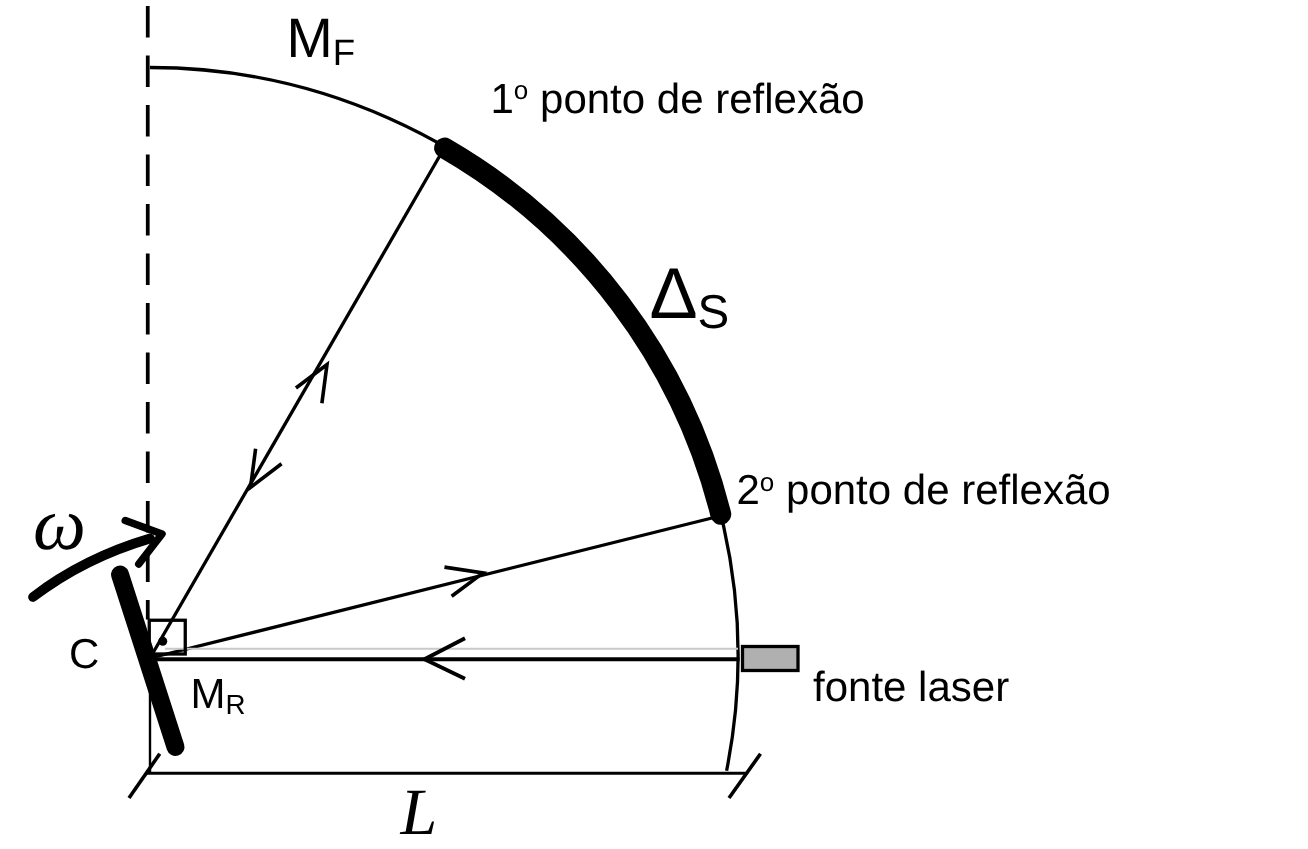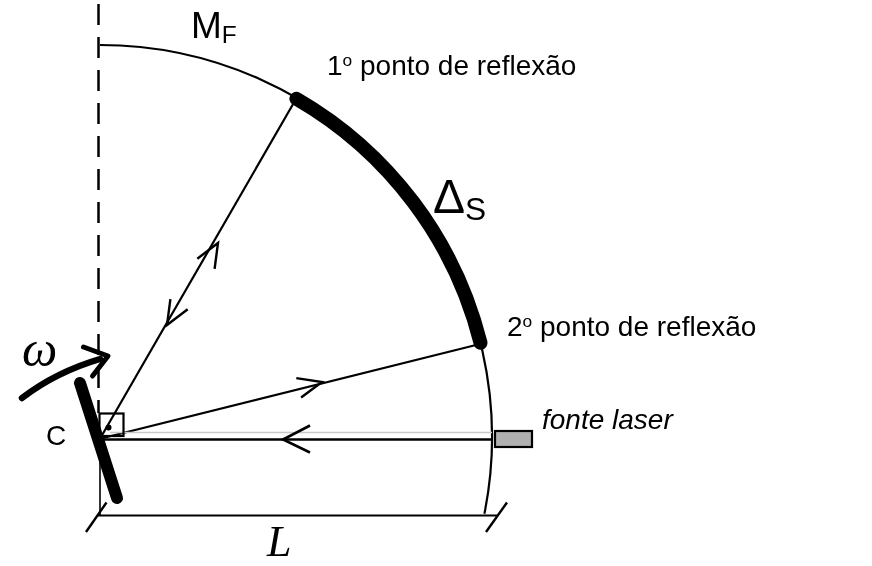--- a/index.html
+++ b/index.html
@@ -70,24 +70,25 @@
     <line x1="86" y1="532" x2="106.5" y2="502.5" stroke="#000" stroke-width="2.4"></line>
     <line x1="486" y1="532" x2="507" y2="502.5" stroke="#000" stroke-width="2.4"></line>
   </svg>
 
   <div class="label fs37" style="left:191px; top:7px;"><span>M</span><span class="sb">F</span></div>
 
   <div class="label fs42" style="left:327px; top:52px;"><span>1</span><span class="sp">o</span><span> ponto de reflexão</span></div>
 
   <div class="label fs48" style="left:433px; top:157px;"><span>Δ</span><span class="sb">S</span></div>
 
-  <div class="label fs42" style="left:491px; top:313px;margin-left:16px;"><span>2</span><span class="sp">o</span><span> ponto de reflexão</span></div>
+  <div class="label fs42" style="left:491px; top:313px;"><span>2</span><span class="sp">o</span><span> ponto de reflexão</span></div>
 
-  <div class="label fs42" style="left:542px; top:406px;font-style:italic;">fonte laser</div>
+  <div class="label fs42" style="left:542px; top:444px;">fonte laser</div>
 
   <div class="label serif-italic fs50" style="left:22px; top:324px;">ω</div>
 
   <div class="label fs42" style="left:46px; top:422px;">C</div>
 
+  <div class="label fs42" style="left:127px; top:449px;"><span>M</span><span class="sb">R</span></div>
 
   <div class="label serif-italic fs44" style="left:267px; top:520px;">L</div>
 
 </div>
 
 </body></html>

